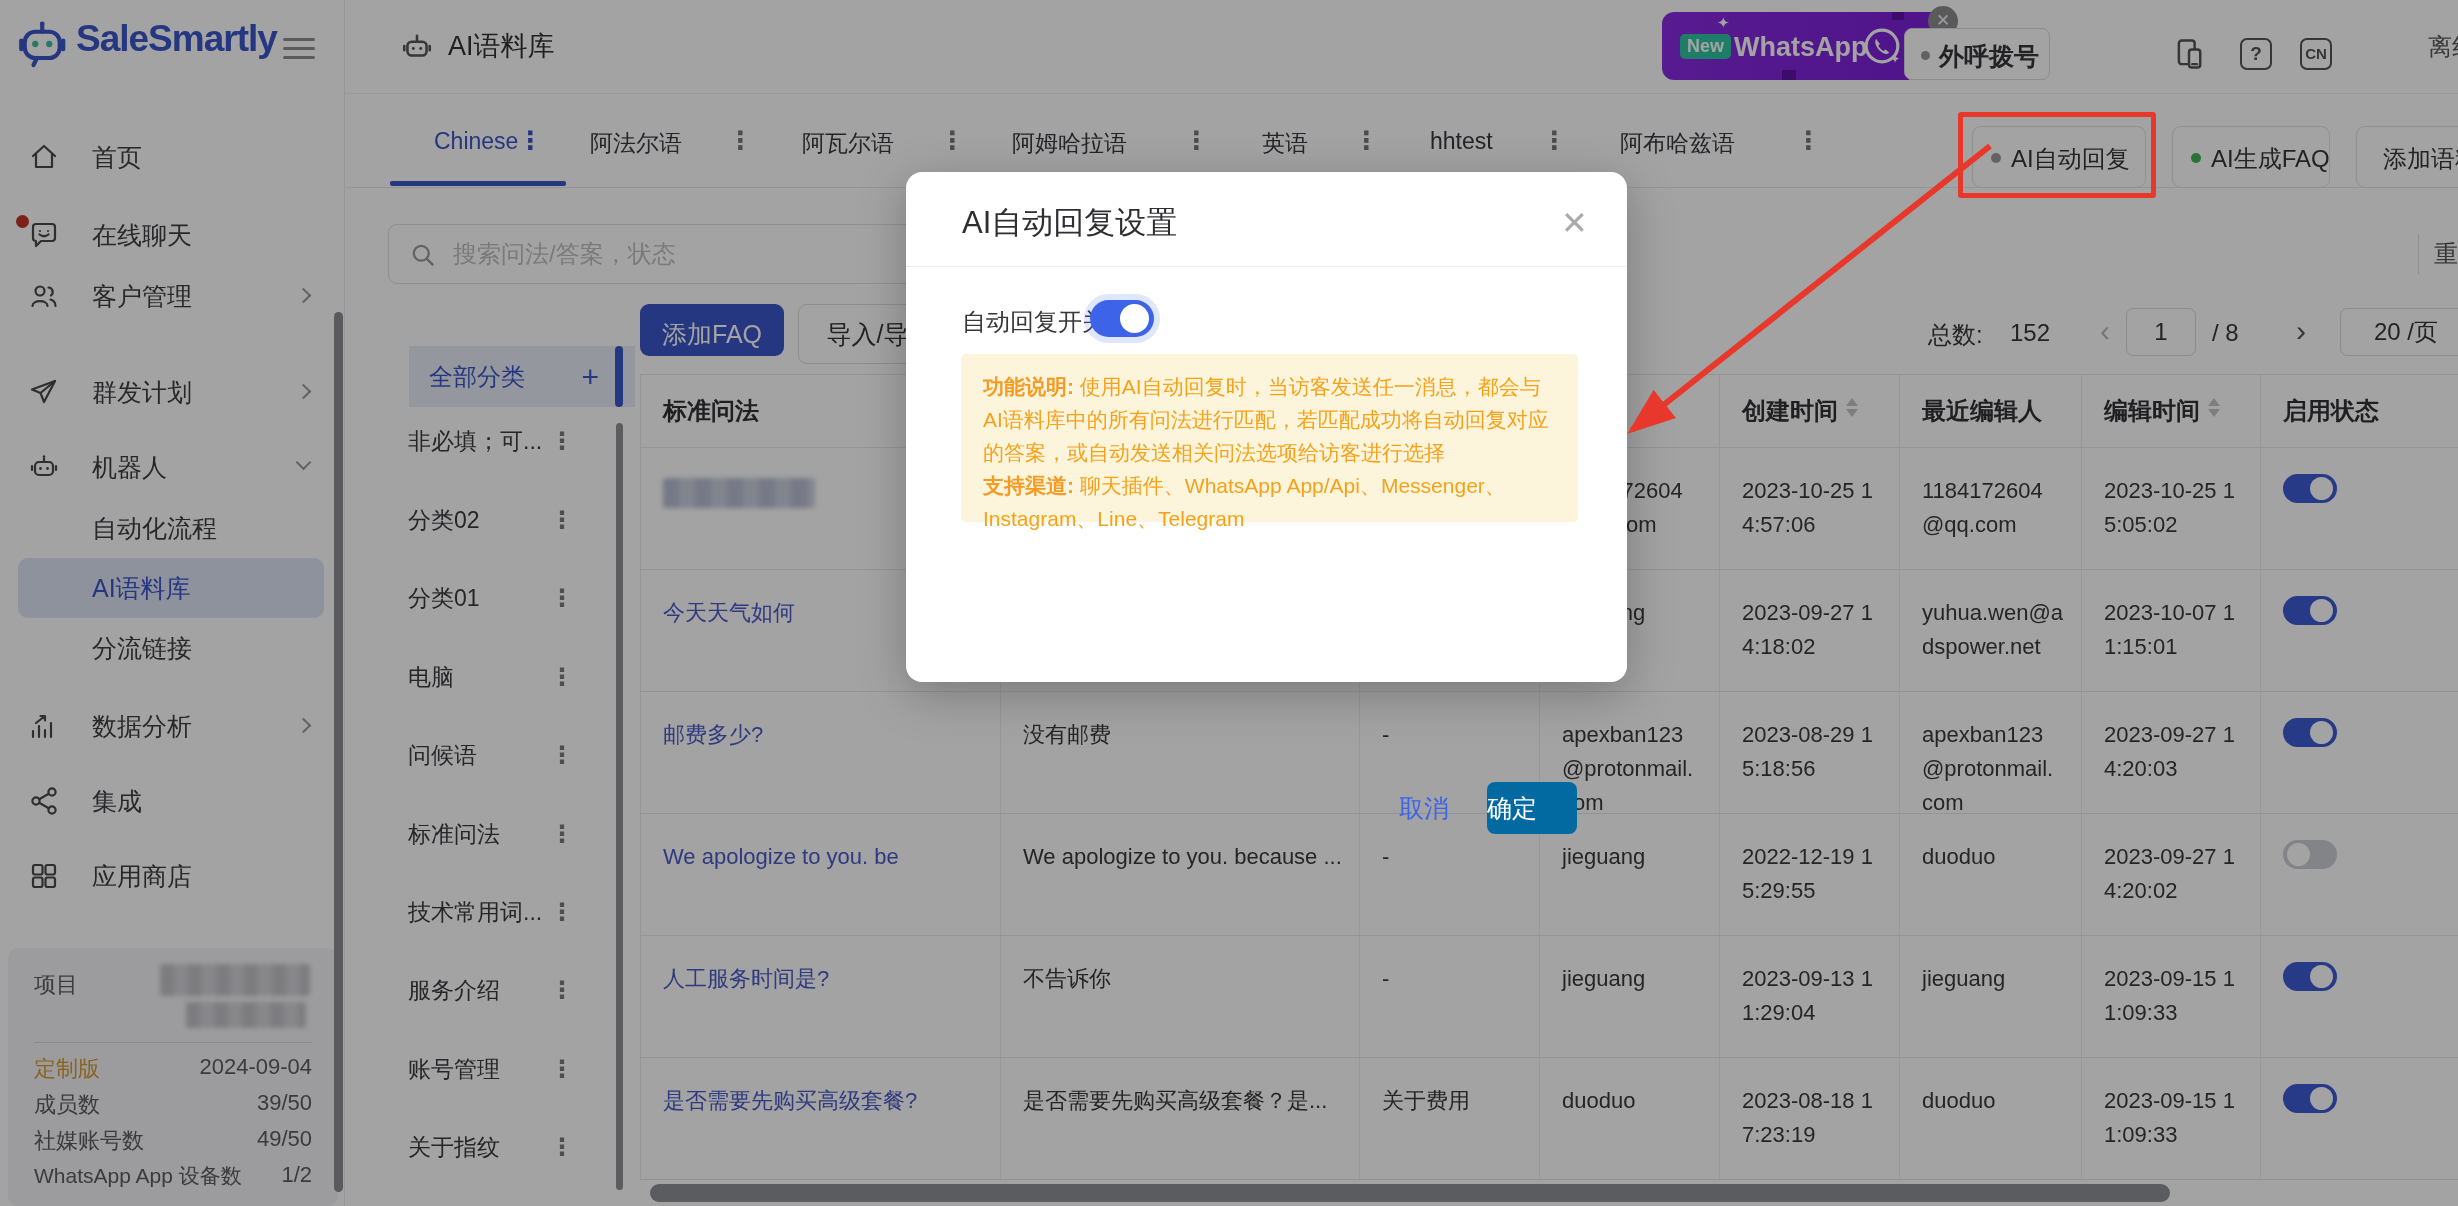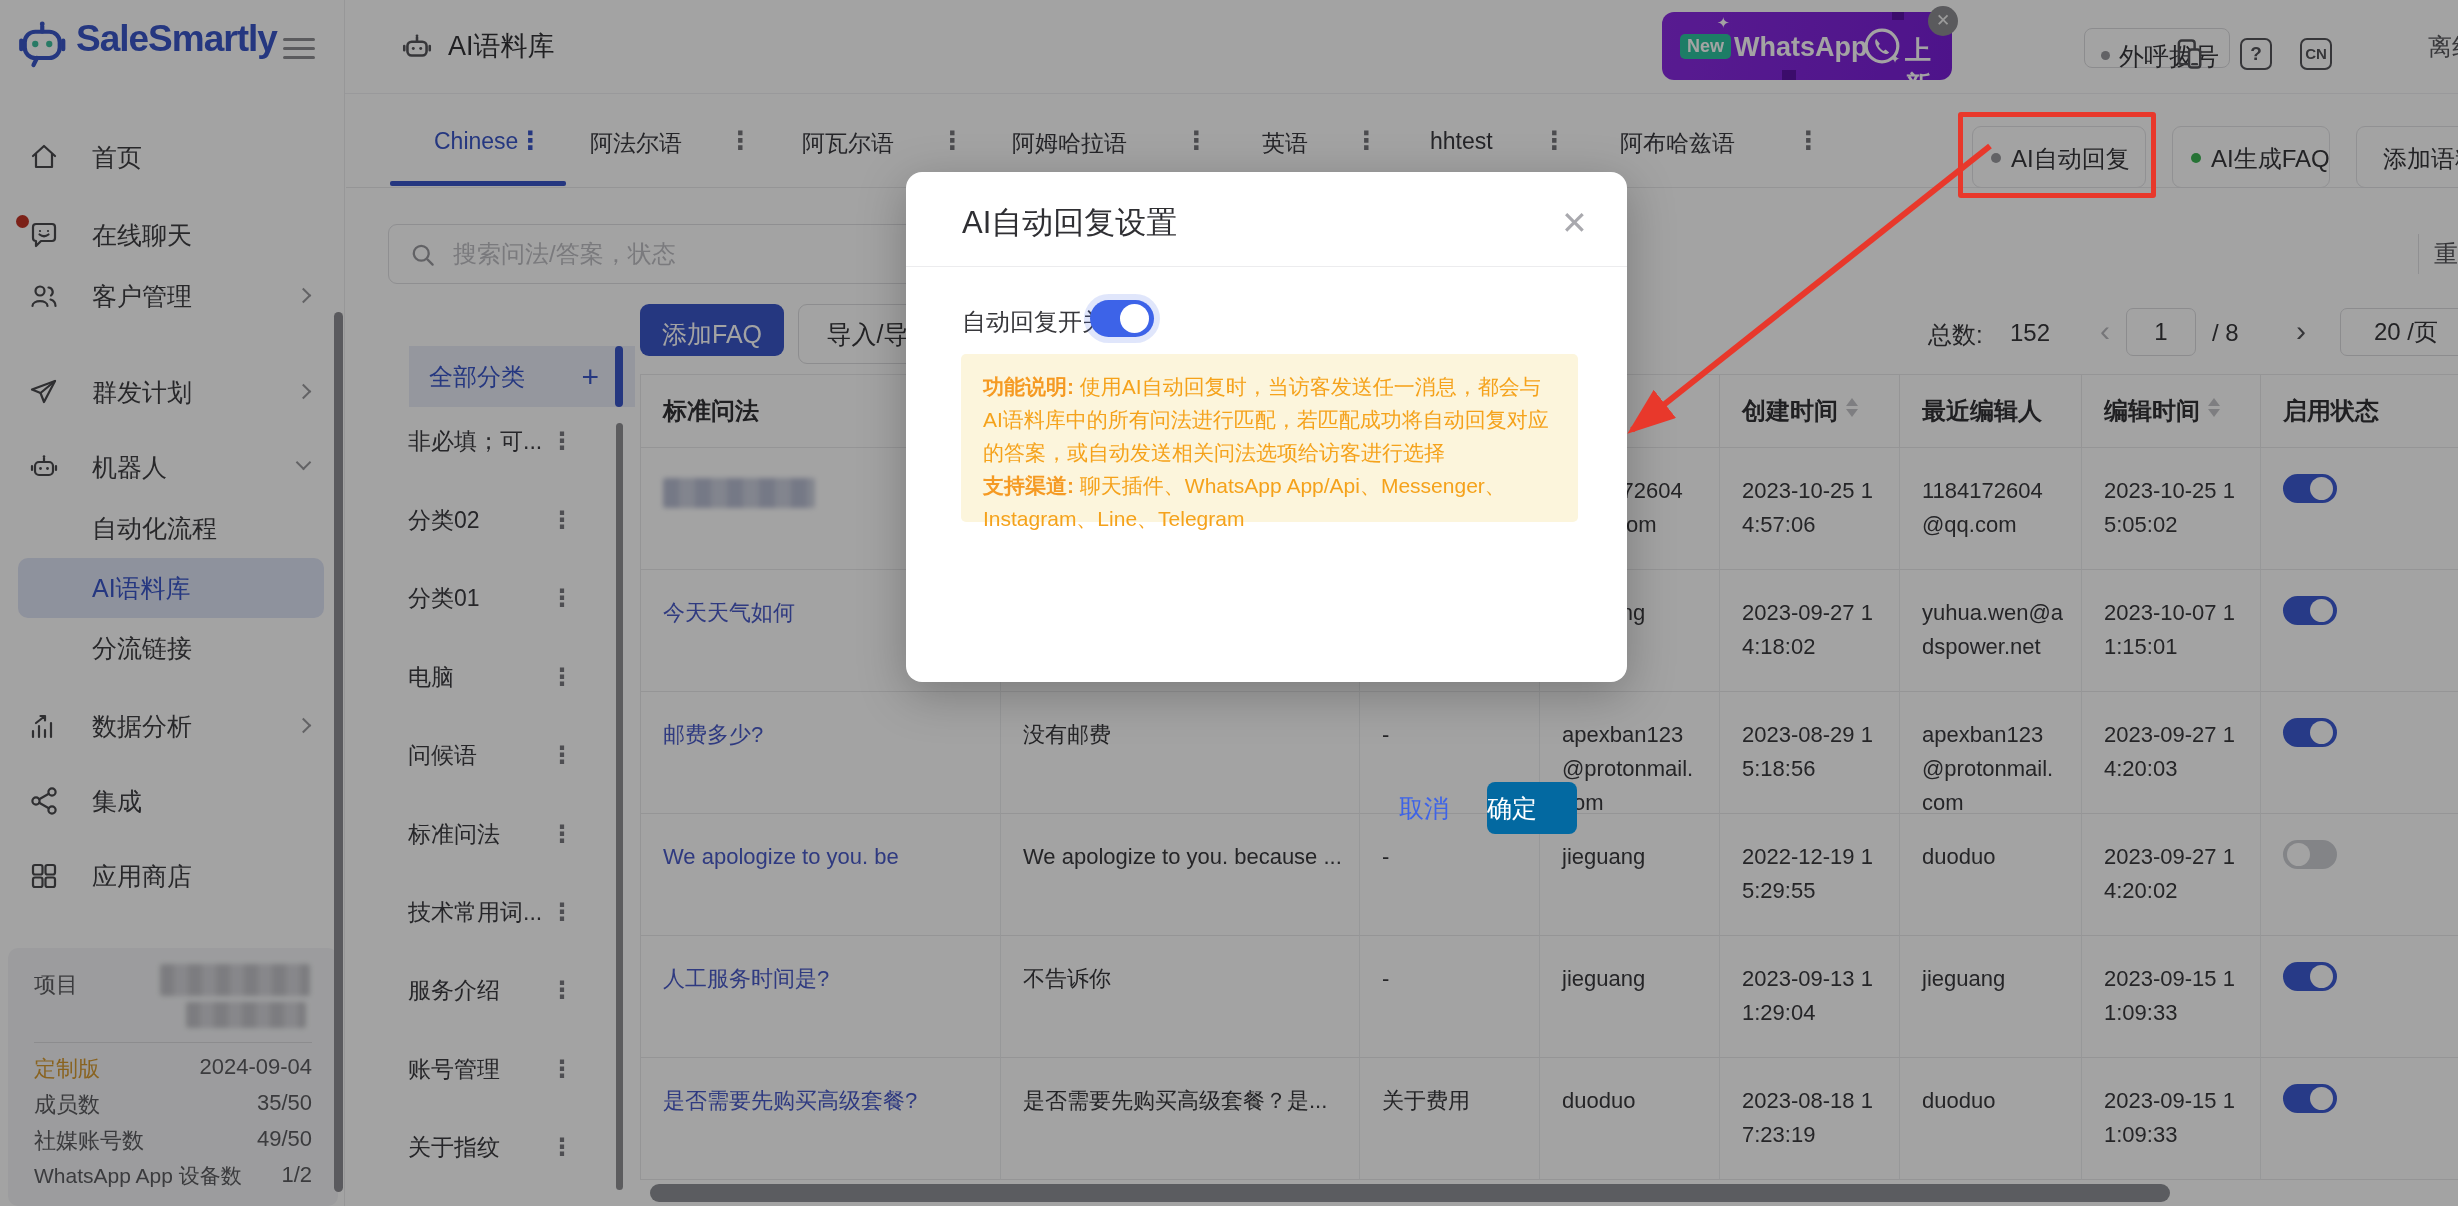--- a/index.html
+++ b/index.html
@@ -48,21 +48,21 @@
   #wa-banner .sq1 { position:absolute; left:120px; top:58px; width:14px; height:14px; background:#5d14a8; }
   #wa-banner .sq2 { position:absolute; left:230px; top:-4px; width:12px; height:12px; background:#5d14a8; }
   .wa-new { position:absolute; left:18px; top:22px; background:#2EC4A0; color:#fff; font-size:18px; font-weight:bold; padding:2px 7px; border-radius:5px; }
   .wa-word { position:absolute; left:72px; top:20px; color:#fff; font-size:27px; font-weight:bold; }
   .wa-ic { position:absolute; left:197px; top:11px; color:#fff; }
   .wa-up { position:absolute; left:243px; top:21px; color:#fff; font-size:26px; font-weight:bold; }
   .wa-sp1 { position:absolute; left:55px; top:2px; color:#fff; font-size:15px; }
   .wa-sp2 { position:absolute; left:228px; top:40px; color:#fff; font-size:12px; }
   #wa-close { position:absolute; left:1583px; top:6px; width:30px; height:30px; border-radius:50%; background:#8d8d92; color:#f2f2f2; font-size:17px; text-align:center; line-height:30px; }
 
-  #dial-btn { position:absolute; left:1739px; top:28px; width:146px; height:40px; border:1px solid #dcdcdf; border-radius:8px; background:#fff; }
+  #dial-btn { position:absolute; left:1559px; top:28px; width:146px; height:52px; border:1px solid #dcdcdf; border-radius:8px; background:#fff;font-weight:bold; }
   #dial-btn .dot { position:absolute; left:16px; top:22px; width:9px; height:9px; border-radius:50%; background:#9a9a9e; }
   #dial-btn .lbl { position:absolute; left:34px; top:11px; font-size:25px; color:#38383c; }
 
   .hdr-ic { position:absolute; top:36px; color:#55555a; }
   .sq-ic { position:absolute; top:38px; width:32px; height:32px; border:2.2px solid #55555a; border-radius:7px; color:#55555a; text-align:center; font-weight:bold; }
   #status-text { position:absolute; left:2428px; top:31px; font-size:24px; color:#5a5a5e; white-space:nowrap; }
 
   
   #tabrow { position:absolute; left:346px; top:94px; width:2112px; height:94px; background:#fff; border-bottom:1px solid #e9e9eb; }
   .tab-label { position:absolute; top:34px; font-size:23px; color:#3b3b40; white-space:nowrap; }
@@ -282,21 +282,21 @@
     </div>
 
     <div id="project-card">
       <span class="pc-label" style="top:22px;">项目</span>
       <div class="mosaic" style="position:absolute;left:152px;top:16px;width:150px;height:32px;"></div>
       <div class="mosaic" style="position:absolute;left:178px;top:54px;width:120px;height:26px;"></div>
       <div class="pc-div"></div>
       <span class="pc-label" style="top:106px;color:#D79B33;">定制版</span>
       <span class="pc-value" style="top:106px;">2024-09-04</span>
       <span class="pc-label" style="top:142px;">成员数</span>
-      <span class="pc-value" style="top:142px;">35/50</span>
+      <span class="pc-value" style="top:142px;">39/50</span>
       <span class="pc-label" style="top:178px;">社媒账号数</span>
       <span class="pc-value" style="top:178px;">49/50</span>
       <span class="pc-label" style="top:214px;font-size:21px;">WhatsApp App 设备数</span>
       <span class="pc-value" style="top:214px;">1/2</span>
     </div>
 
     <div id="side-scrollbar"></div>
   </div>
 
   <div id="header">

